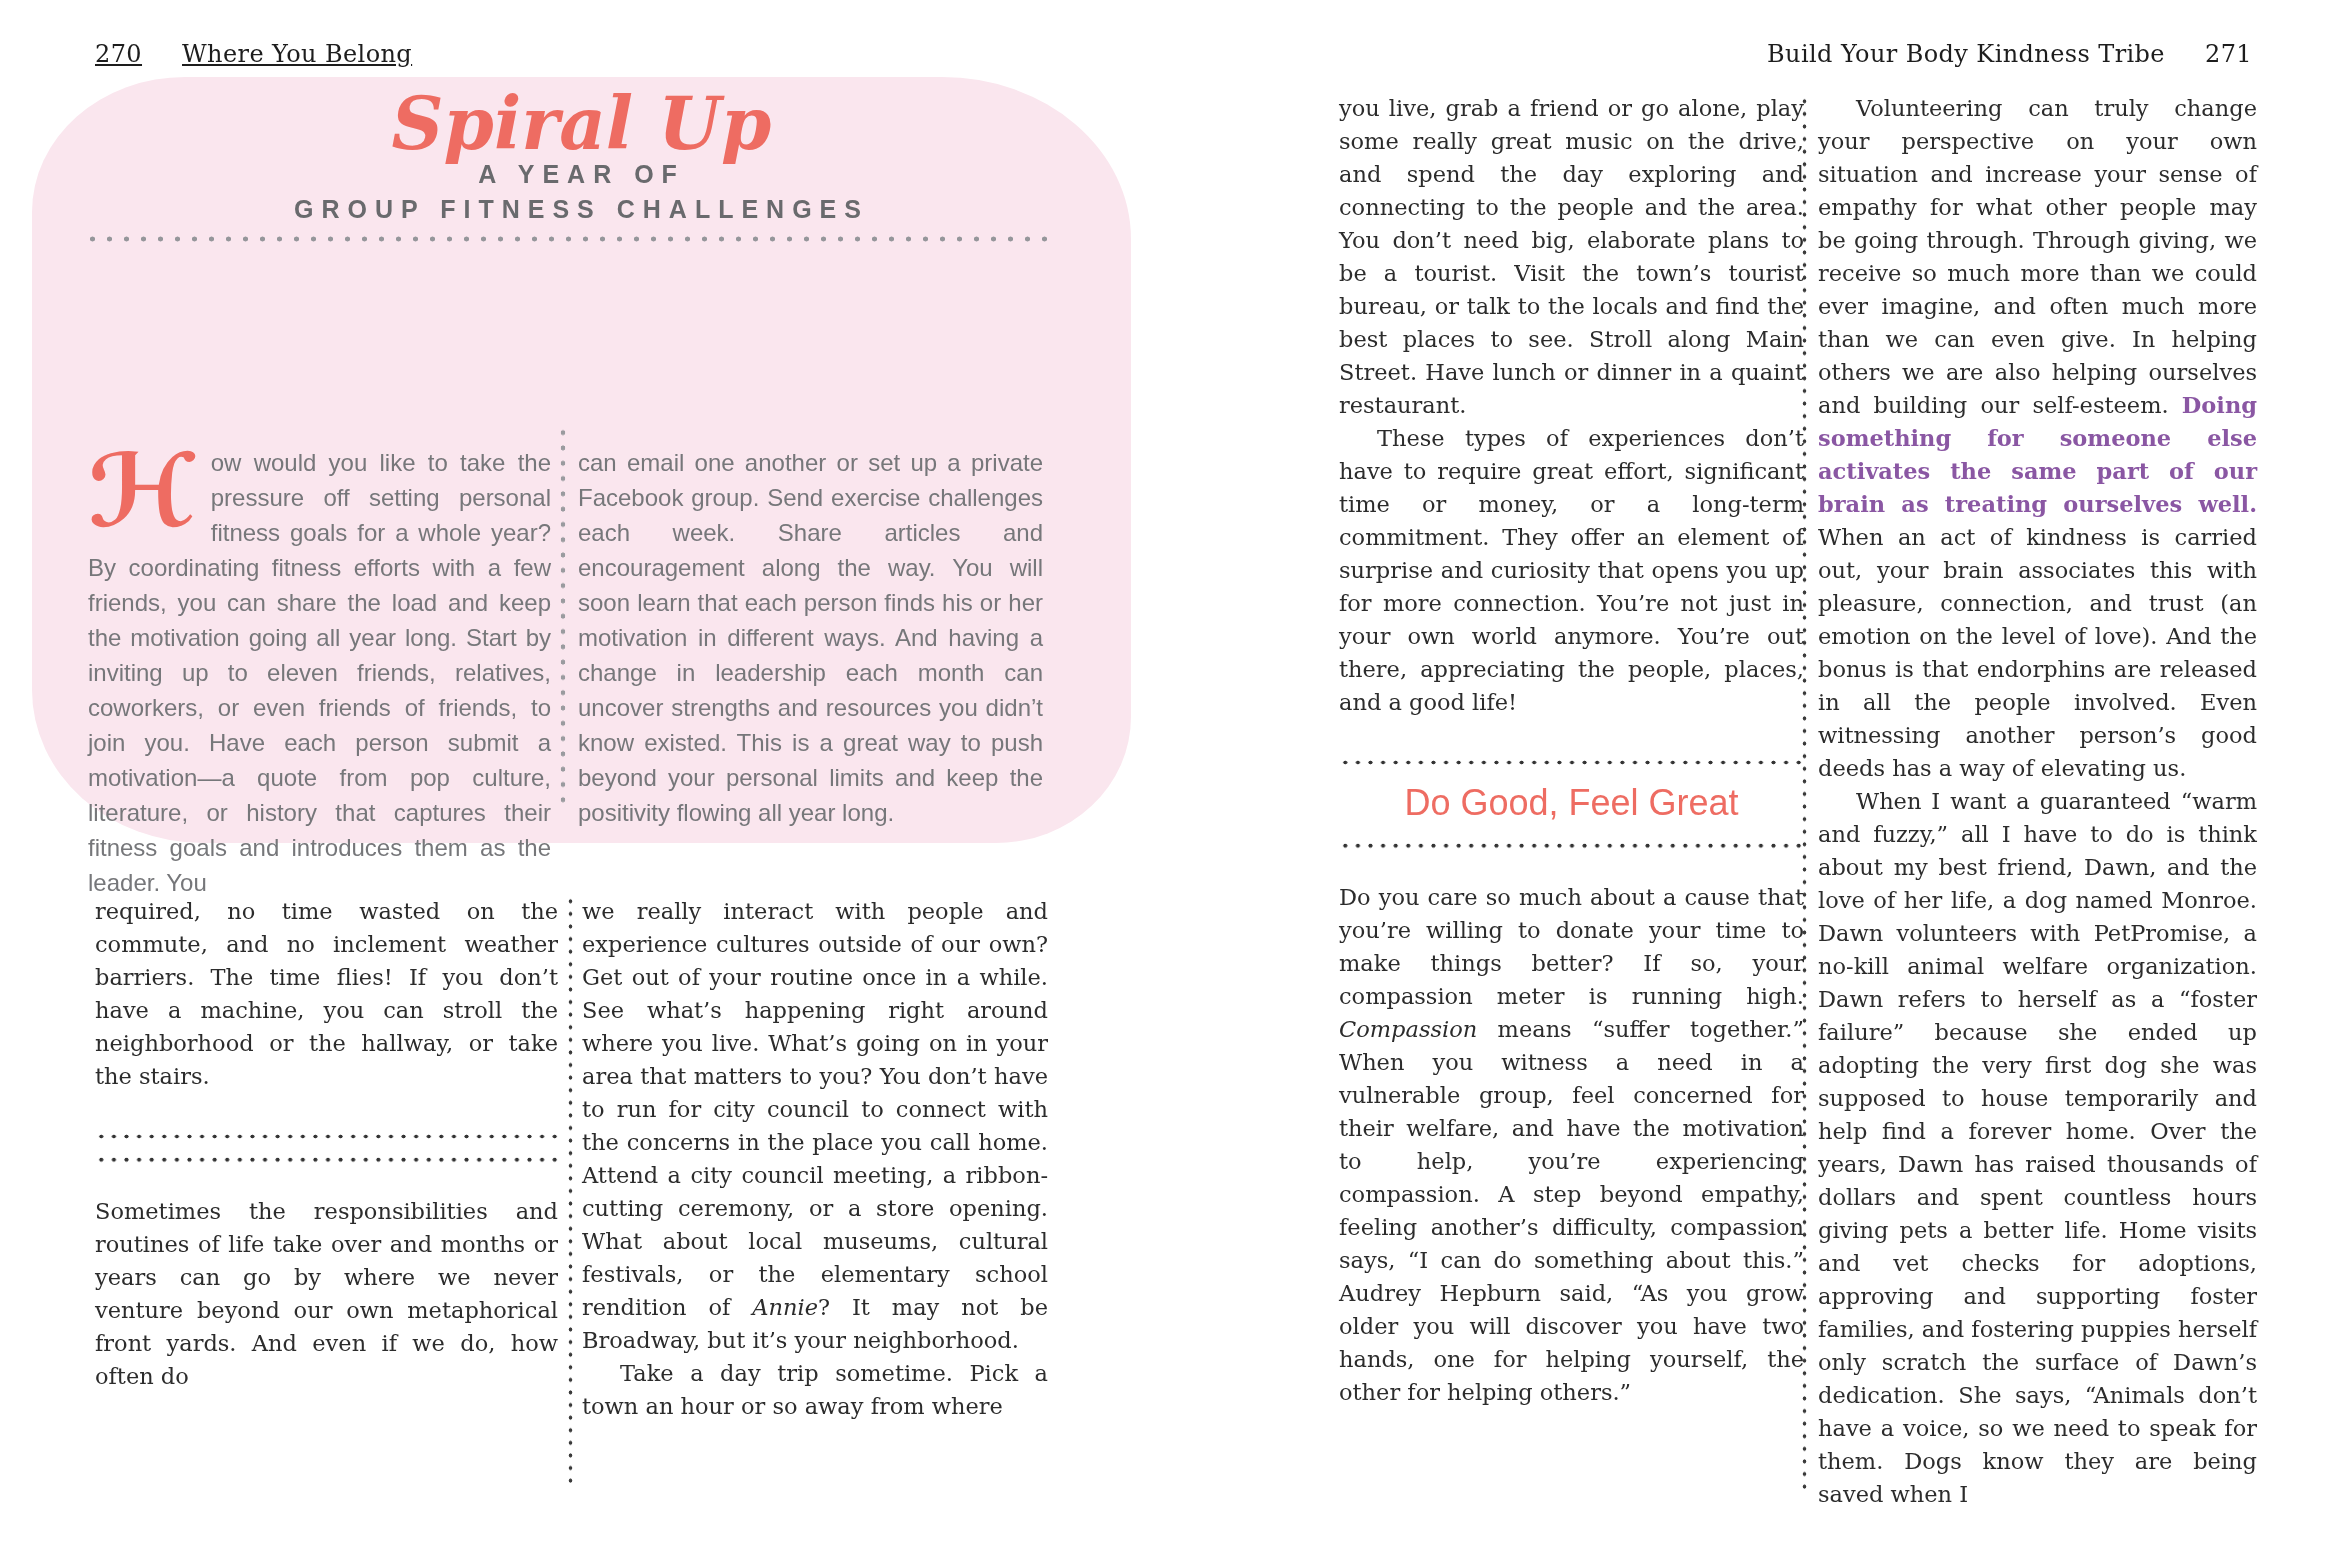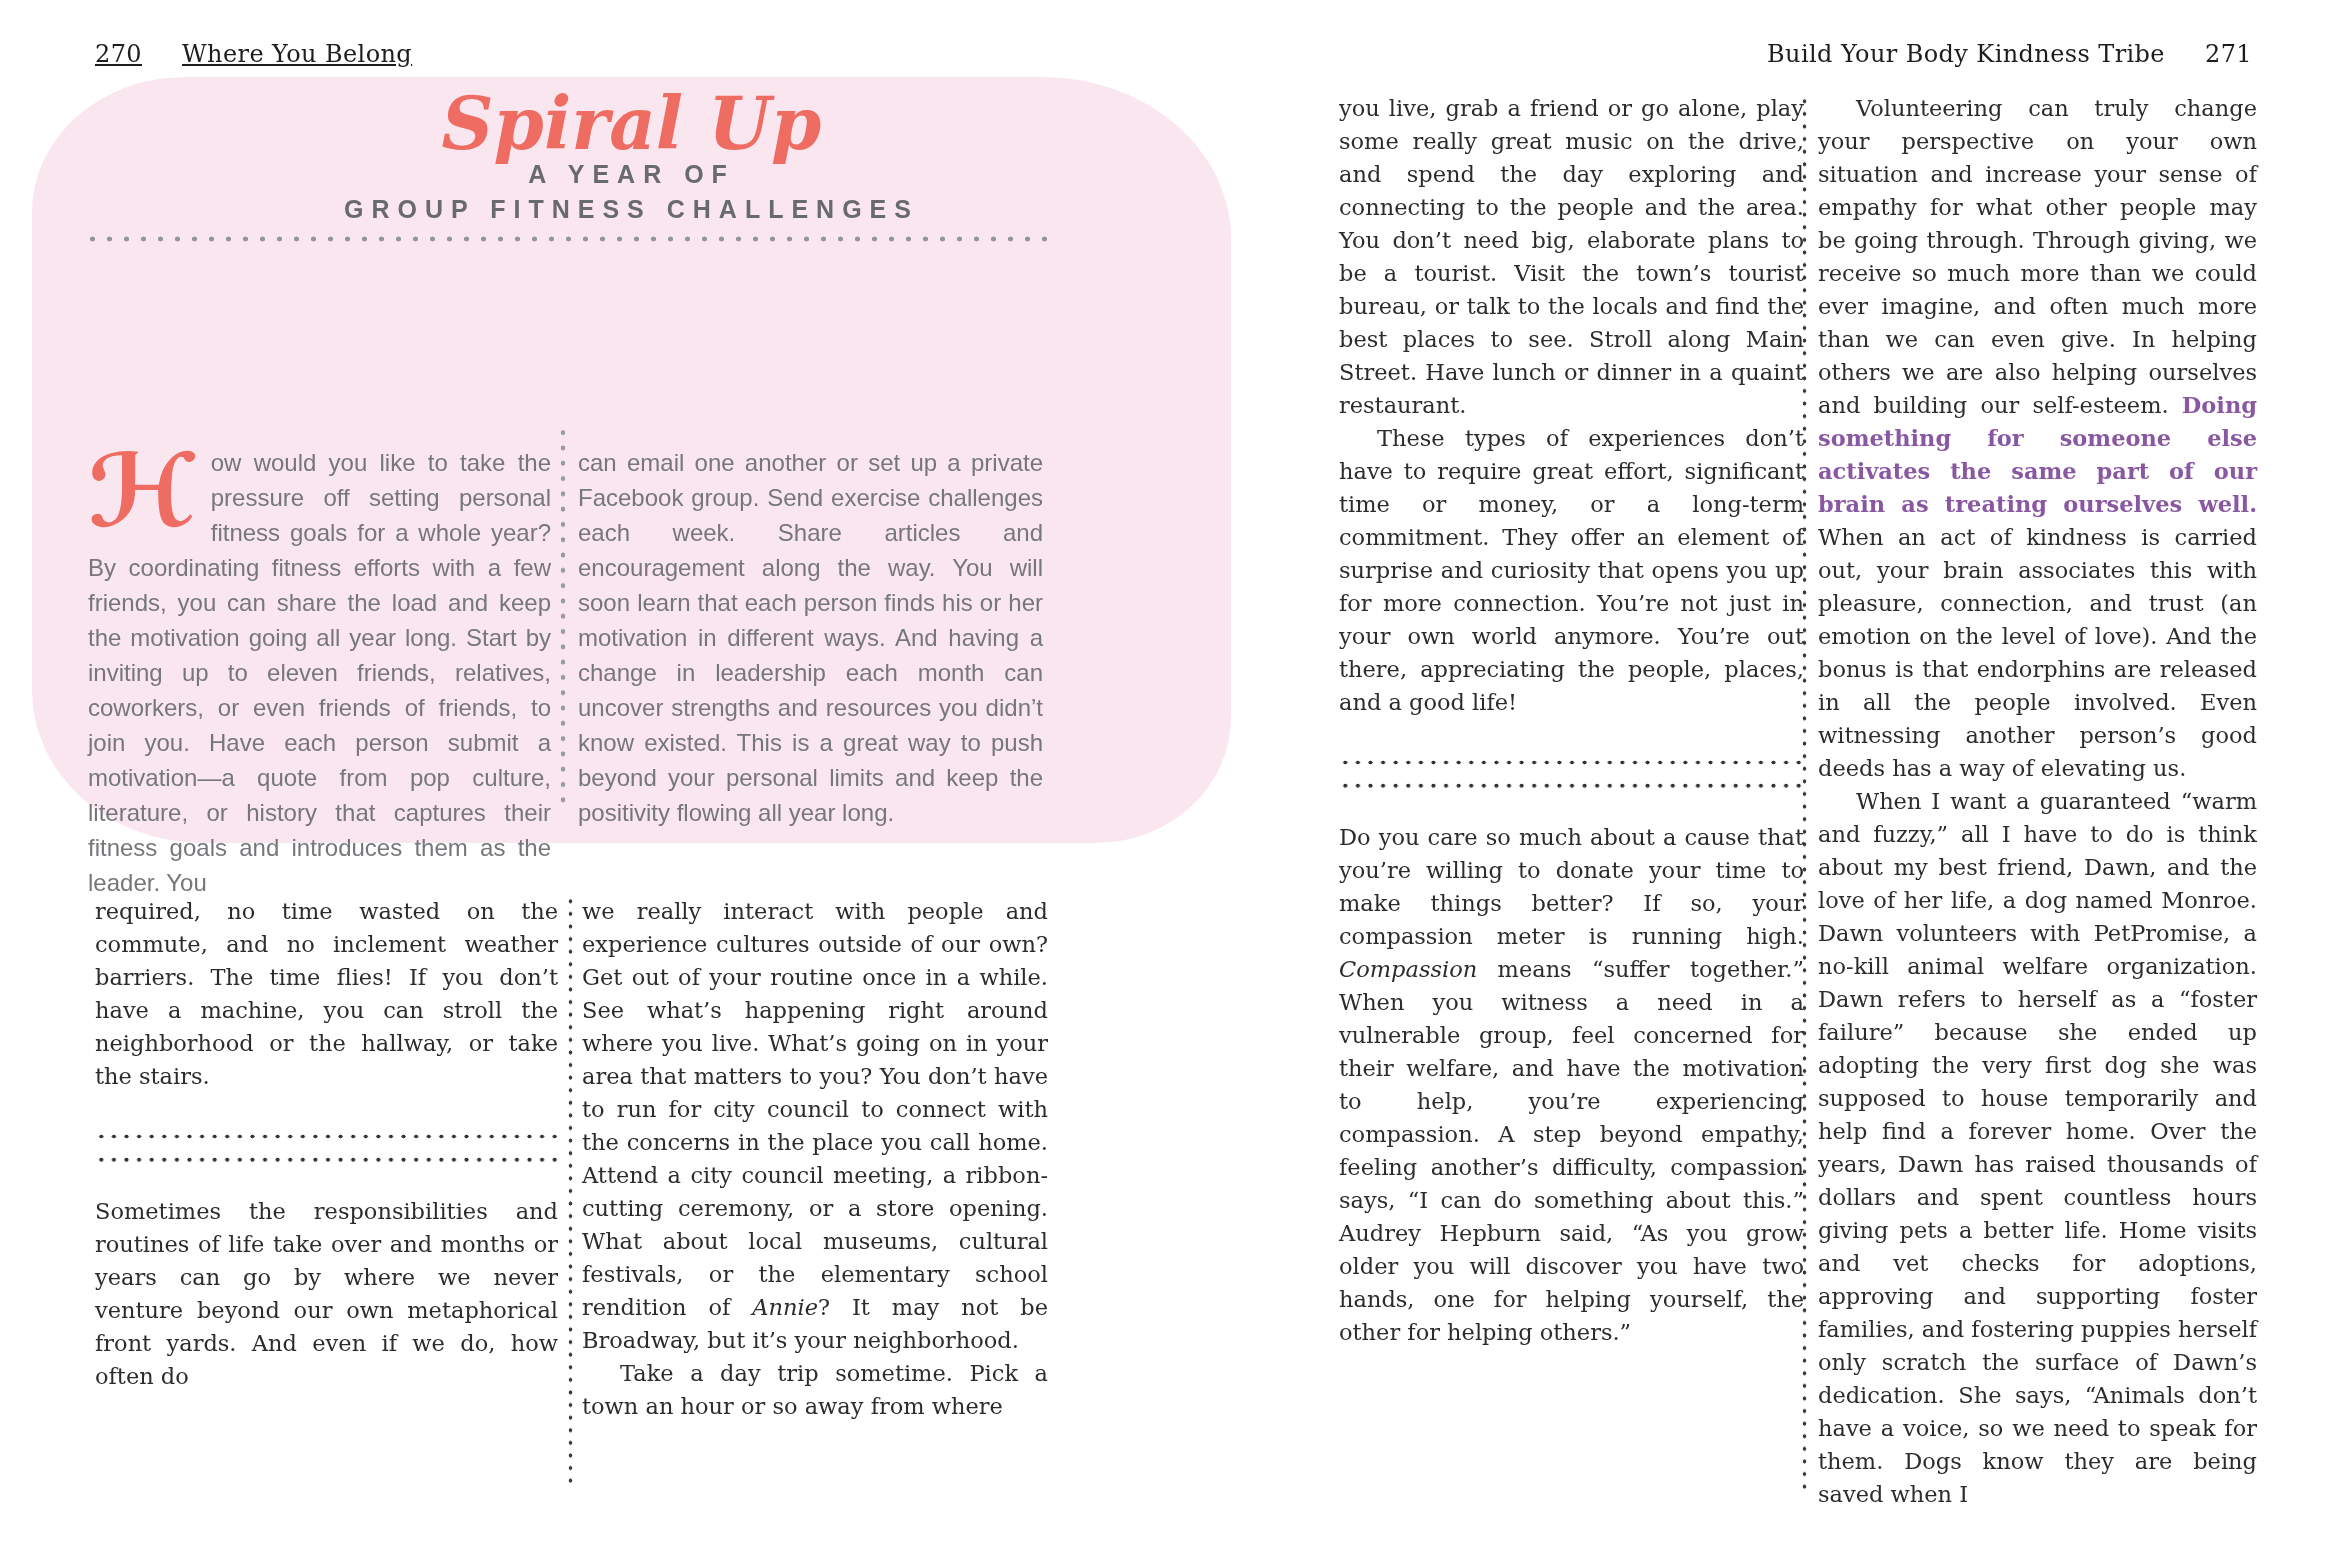--- a/index.html
+++ b/index.html
@@ -10,23 +10,24 @@
   }
 
   
   .rh { position:absolute; top:40px; font-size:24px; color:#1d1d1d; letter-spacing:0.4px; white-space:nowrap; }
   .rh-left { left:95px;text-decoration:underline; }
   .rh-right { right:90px; text-align:right; }
   .rh span + span { margin-left:40px; }
 
   
   .blob {
-    position:absolute; left:32px; top:77px; width:1199px; height:766px;
+    position:absolute; left:32px; top:77px; width:1079px; height:766px;
     background:#fae6ee;
     border-radius:153px 189px 135px 171px / 135px 162px 126px 153px;
+    padding-left:20px;
   }
   .script-title {
     position:absolute; top:5.4px; left:0; width:100%; text-align:center;
     font-family:"DejaVu Serif", serif; font-style:italic; font-weight:bold;
     font-size:72px; line-height:83px; color:#ee6c62;
   }
   .callout-title {
     position:absolute; left:0; width:100%; text-align:center;
     font-family:"Liberation Sans", sans-serif; font-weight:bold;
     color:#696a6d; font-size:25px; line-height:40px; letter-spacing:8px;
@@ -134,20 +135,21 @@
 
   <div class="colblock lp-col2">
     <p><span>we really interact with people and experience cultures outside of our own? Get out of your routine once in a while. See what’s happening right around where you live. What’s going on in your area that matters to you? You don’t have to run for city council to connect with the concerns in the place you call home. Attend a city council meeting, a ribbon-cutting ceremony, or a store opening. What about local museums, cultural festivals, or the elementary school rendition of </span><em>Annie</em><span>? It may not be Broadway, but it’s your neighborhood.</span></p>
     <p class="ind">Take a day trip sometime. Pick a town an hour or so away from where</p>
   </div>
 
   <div class="colblock rp-col1">
     <p>you live, grab a friend or go alone, play some really great music on the drive, and spend the day exploring and connecting to the people and the area. You don’t need big, elaborate plans to be a tourist. Visit the town’s tourist bureau, or talk to the locals and find the best places to see. Stroll along Main Street. Have lunch or dinner in a quaint restaurant.</p>
     <p class="ind">These types of experiences don’t have to require great effort, significant time or money, or a long-term commitment. They offer an element of surprise and curiosity that opens you up for more connection. You’re not just in your own world anymore. You’re out there, appreciating the people, places, and a good life!</p>
     <div class="dotted-h sec-rule-a"></div>
+    <h3 class="sec-head">Do Good, Feel Great</h3>
     <div class="dotted-h sec-rule-b"></div>
     <p class="after-rule"><span>Do you care so much about a cause that you’re willing to donate your time to make things better? If so, your compassion meter is running high. </span><em>Compassion</em><span> means “suffer together.” When you witness a need in a vulnerable group, feel concerned for their welfare, and have the motivation to help, you’re experiencing compassion. A step beyond empathy, feeling another’s difficulty, compassion says, “I can do something about this.” Audrey Hepburn said, “As you grow older you will discover you have two hands, one for helping yourself, the other for helping others.”</span></p>
   </div>
 
   <div class="dotted-v div-rp"></div>
 
   <div class="colblock rp-col2">
     <p class="ind"><span>Volunteering can truly change your perspective on your own situation and increase your sense of empathy for what other people may be going through. Through giving, we receive so much more than we could ever imagine, and often much more than we can even give. In helping others we are also helping ourselves and building our self-esteem. </span><strong class="hl">Doing something for someone else activates the same part of our brain as treating ourselves well.</strong><span> When an act of kindness is carried out, your brain associates this with pleasure, connection, and trust (an emotion on the level of love). And the bonus is that endorphins are released in all the people involved. Even witnessing another person’s good deeds has a way of elevating us.</span></p>
     <p class="ind">When I want a guaranteed “warm and fuzzy,” all I have to do is think about my best friend, Dawn, and the love of her life, a dog named Monroe. Dawn volunteers with PetPromise, a no-kill animal welfare organization. Dawn refers to herself as a “foster failure” because she ended up adopting the very first dog she was supposed to house temporarily and help find a forever home. Over the years, Dawn has raised thousands of dollars and spent countless hours giving pets a better life. Home visits and vet checks for adoptions, approving and supporting foster families, and fostering puppies herself only scratch the surface of Dawn’s dedication. She says, “Animals don’t have a voice, so we need to speak for them. Dogs know they are being saved when I</p>
   </div>

